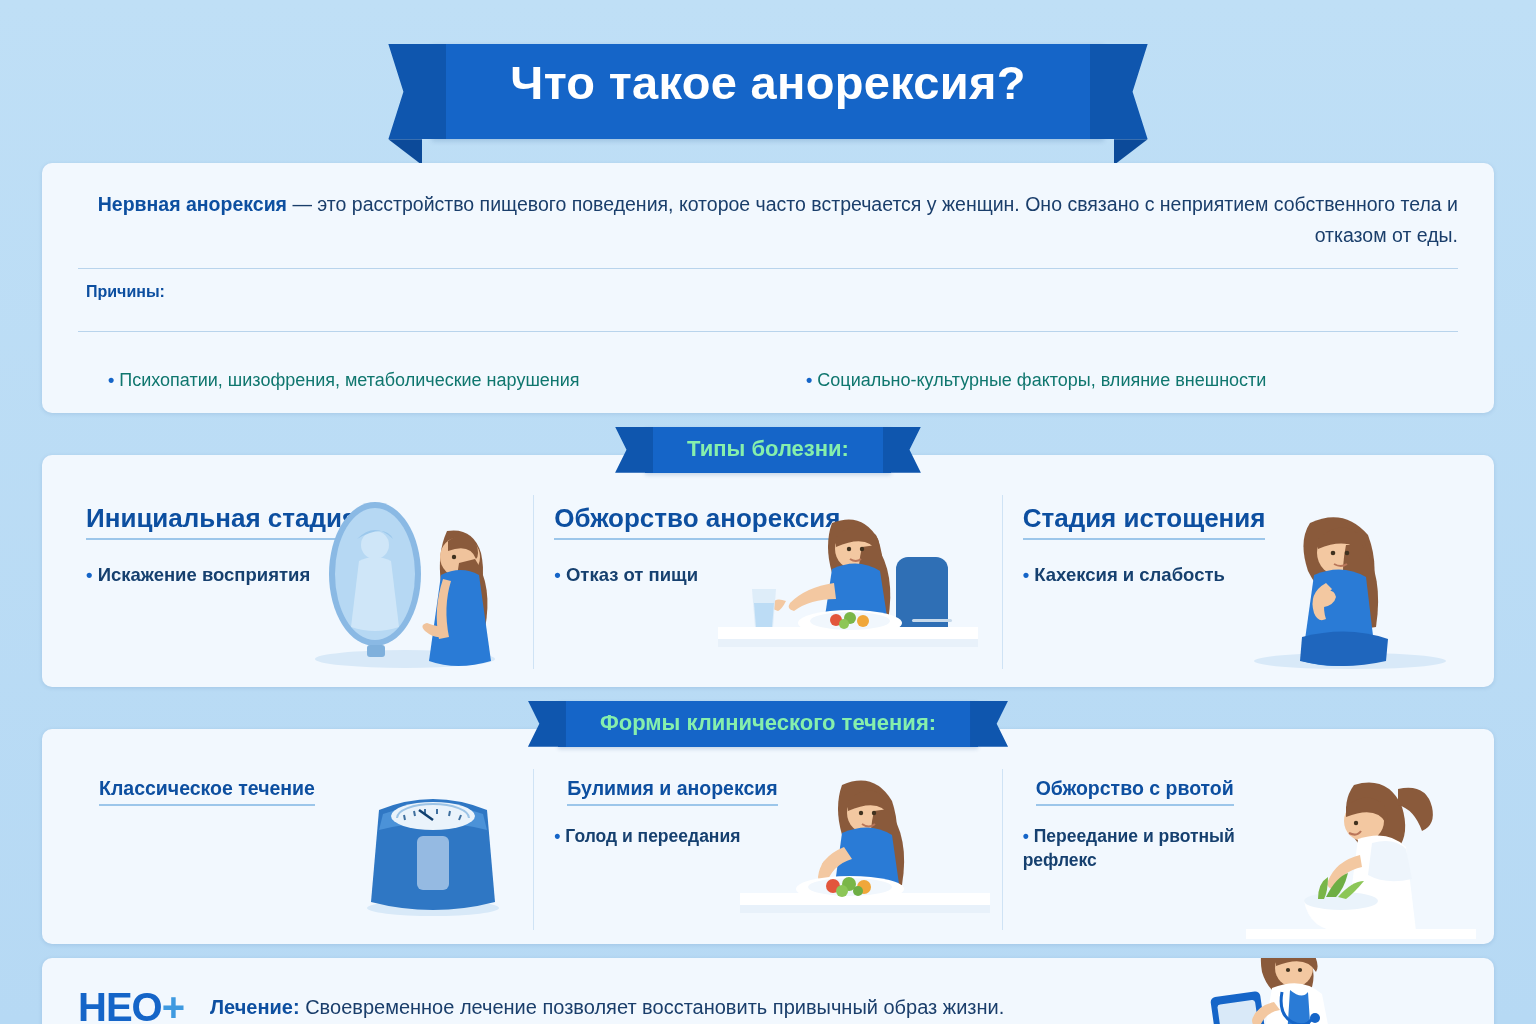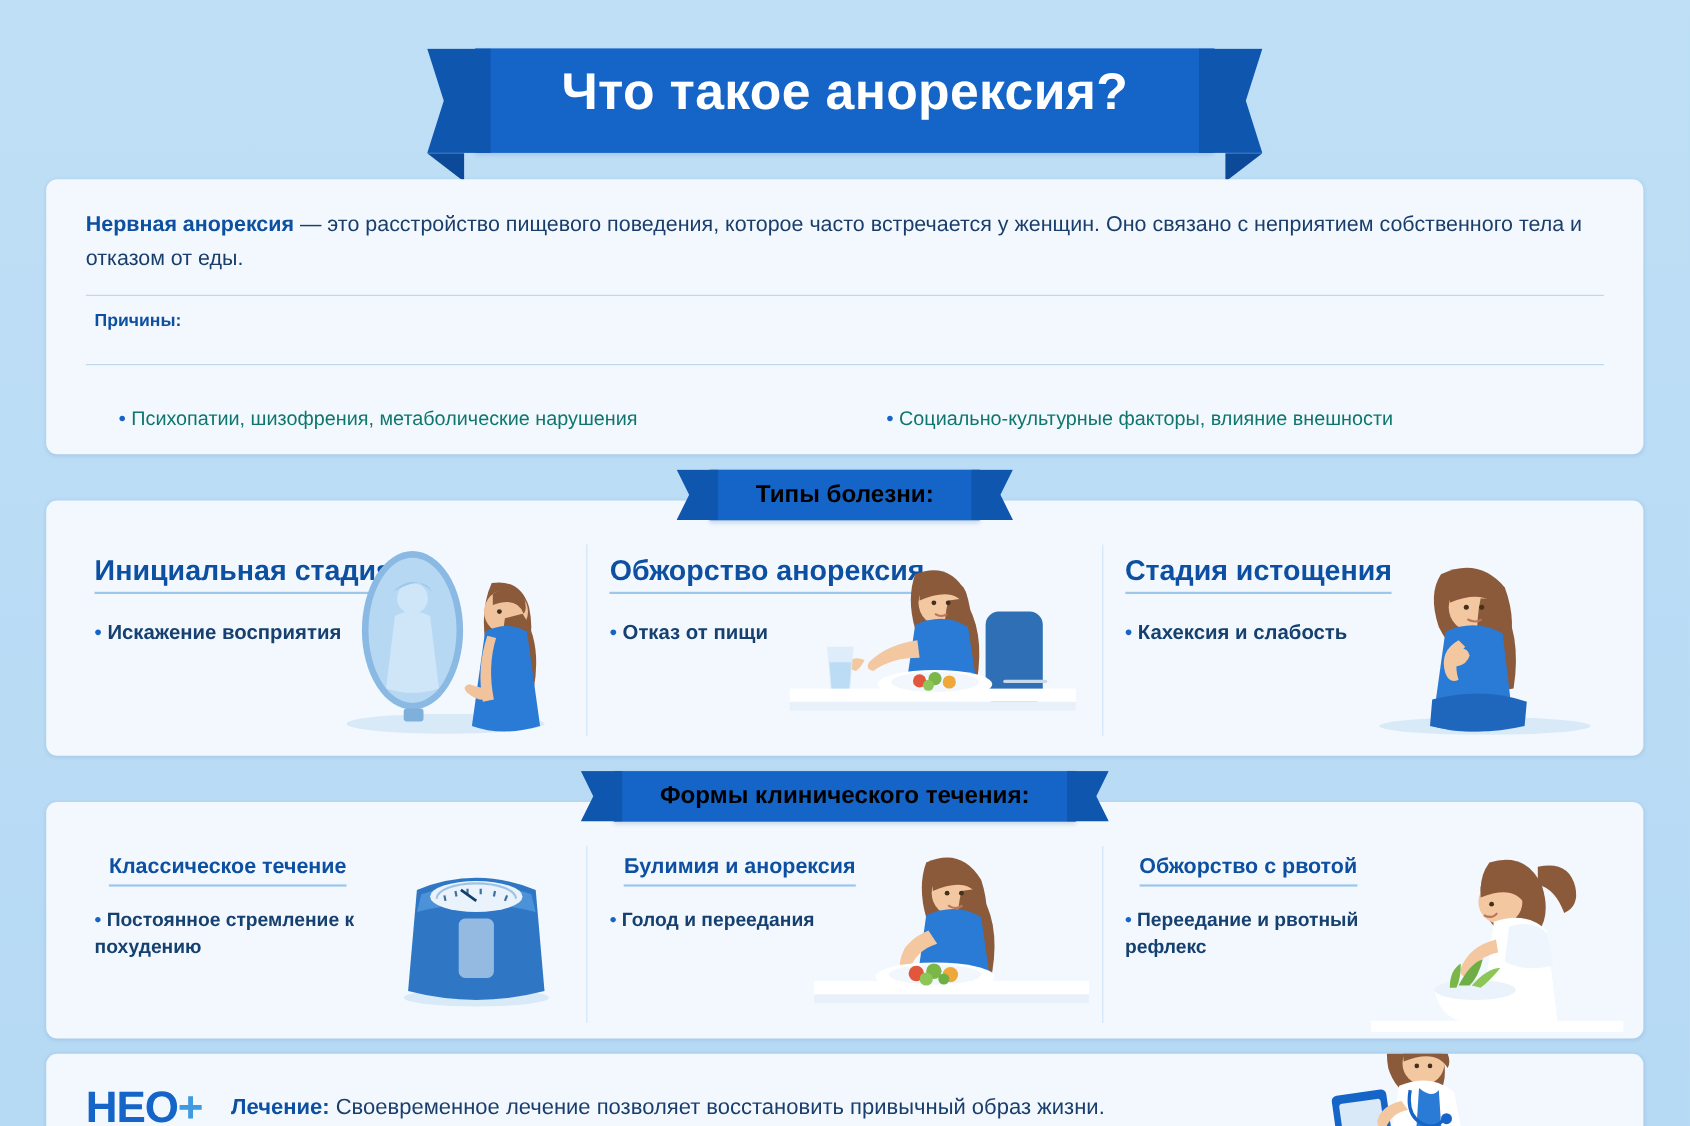--- a/index.html
+++ b/index.html
@@ -63,21 +63,21 @@
   }
 
   
   .intro {
     margin-top: 24px;
     padding: 26px 36px 22px 36px;
   }
   .intro p {
     font-size: 19.5px;
     color: #1a3e6b;
-    text-align: left;
+    text-align: right;
     line-height: 1.55;
   }
   .intro p .lead {
     color: #0d4fa0;
     font-weight: bold;
   }
   .divider {
     height: 1px;
     background: #b9d4ec;
     margin: 18px 0 0 0;
@@ -109,21 +109,21 @@
   
   .sec-ribbon-wrap {
     display: flex; justify-content: center;
     position: relative;
     z-index: 5;
     margin-top: 14px;
   }
   .sec-ribbon {
     position: relative;
     background: #1565c8;
-    color: #000000;
+    color: #86efac;
     font-weight: bold;
     font-size: 22px;
     padding: 9px 42px 11px 42px;
     text-align: center;
     box-shadow: 0 2px 4px rgba(10,60,120,0.18);
   }
   .sec-ribbon::before, .sec-ribbon::after {
     content: "";
     position: absolute; top: 0;
     width: 38px; height: 100%;
@@ -343,21 +343,20 @@
     <div class="sec-ribbon">
       <span>Формы клинического течения:</span>
     </div>
   </div>
 
   <div class="card forms-card">
     <div class="cols">
 
       <div class="col">
         <h3>Классическое течение</h3>
-        <div class="item bullet-dot">Постоянное стремление к похудению</div>
         <div class="art art-scale">
           <svg width="160" height="150" viewBox="0 0 160 150">
             <ellipse cx="80" cy="138" rx="66" ry="8" fill="#d8e9f8"></ellipse>
             <path d="M26 40 q54 -22 108 0 l8 92 q-62 16 -124 0 z" fill="#2f77c4"></path>
             <path d="M30 44 q50 -18 100 0 l4 16 q-54 -14 -108 0 z" fill="#4b92d8"></path>
             <ellipse cx="80" cy="46" rx="42" ry="14" fill="#eaf3fb"></ellipse>
             <path d="M44 48 a36 14 0 0 1 72 0" fill="none" stroke="#9dc4e6" stroke-width="2"></path>
             <g stroke="#3f6f9e" stroke-width="2">
               <line x1="52" y1="50" x2="51" y2="45"></line>
               <line x1="62" y1="46" x2="61" y2="41"></line>

